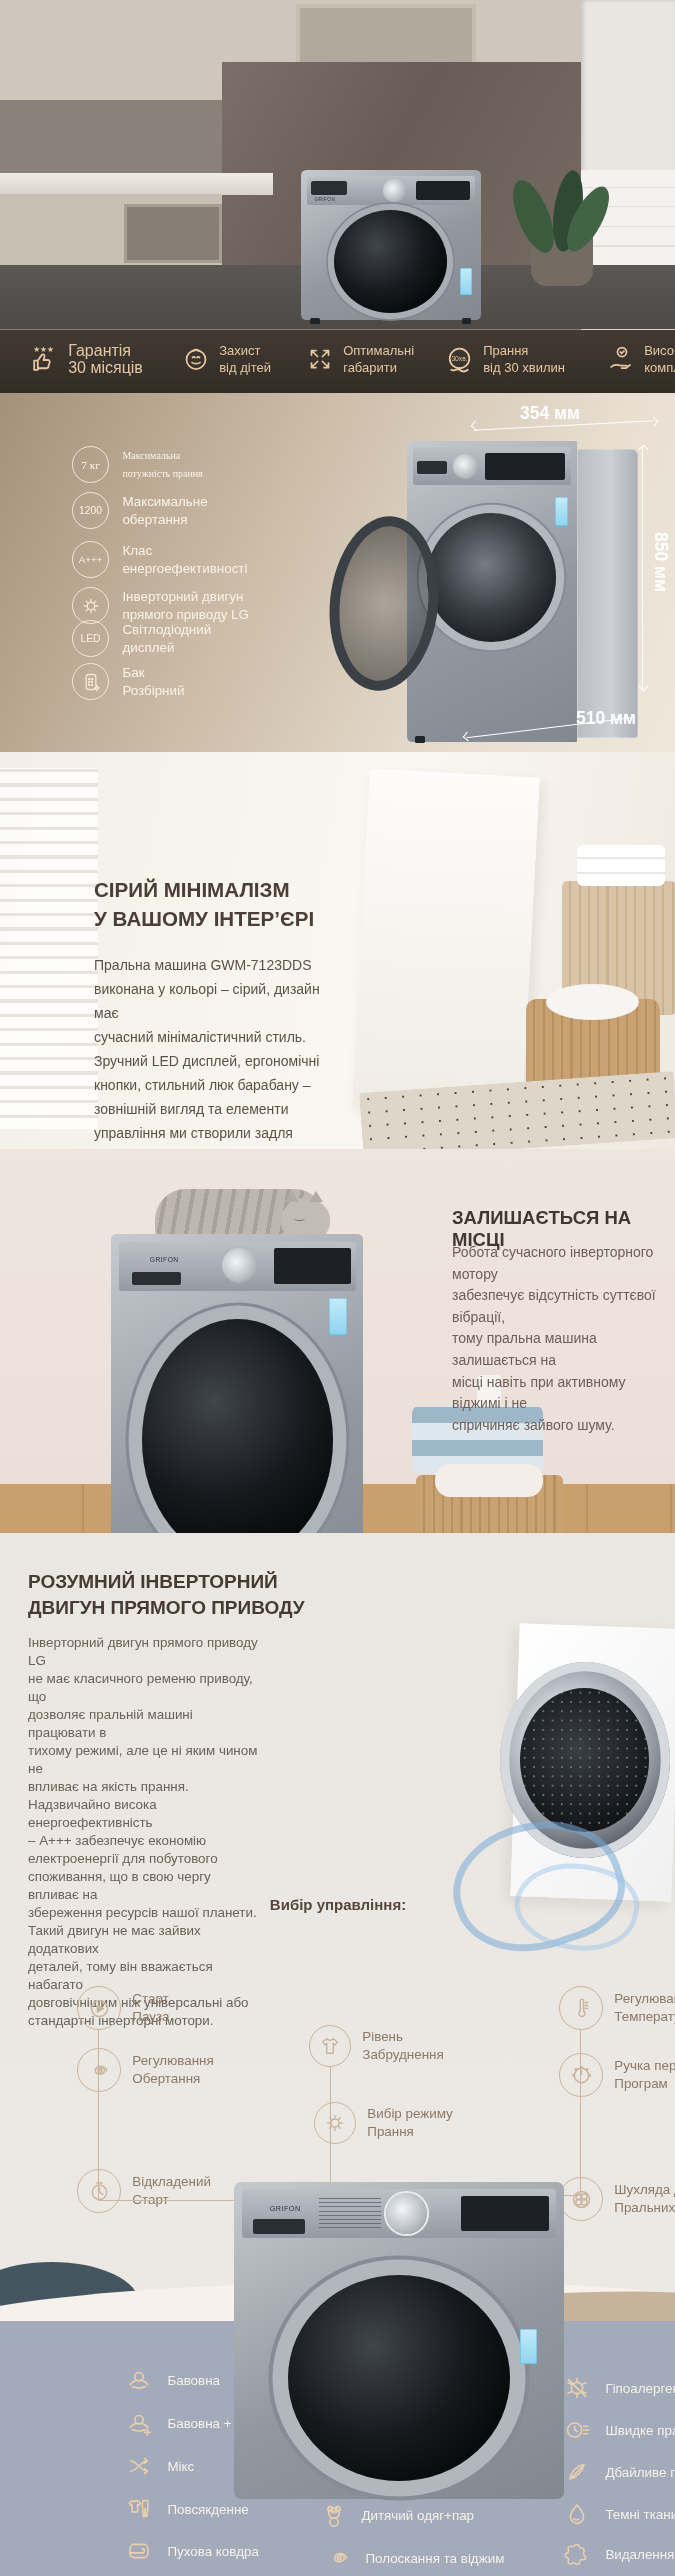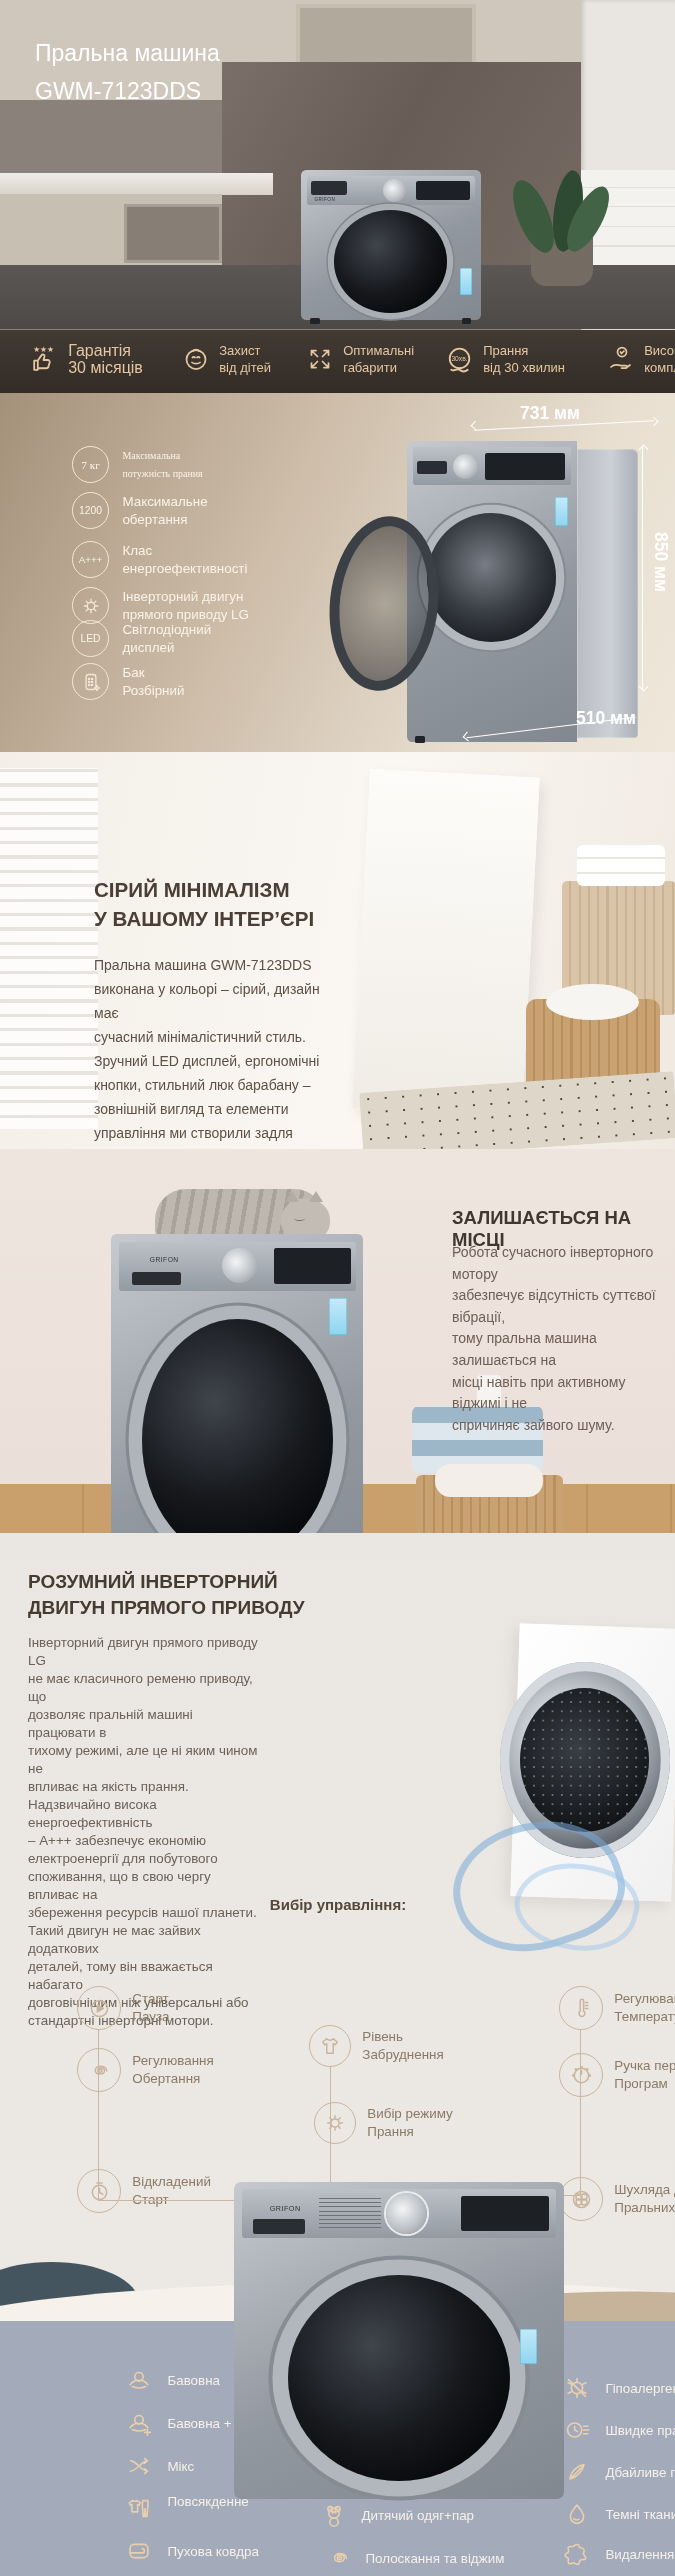--- a/index.html
+++ b/index.html
@@ -189,24 +189,20 @@
         <div class="abs" style="left:7.2px;top:20.6px;font-size:4.6px;color:#2e3237;letter-spacing:0.5px;">GRIFON</div>
         <div class="abs mknob" style="left:76px;top:3.1px;width:23px;height:23px;"></div>
         <div class="abs mdisplay" style="left:109px;top:4.6px;width:54px;height:19.6px;"></div>
       </div>
       <div class="abs mdoor" style="left:33px;top:40px;width:113px;height:103px;box-shadow:0 0 0 6.2px #a9aeb5,0 0 0 7.7px #81868e;"></div>
       <div class="abs sticker" style="left:159px;top:98px;width:12.4px;height:27px;"></div>
       <div class="abs" style="left:9.3px;top:148px;width:9.3px;height:6.2px;background:#202327;border-radius:1.5px;"></div>
       <div class="abs" style="left:161px;top:148px;width:9.3px;height:6.2px;background:#202327;border-radius:1.5px;"></div>
     </div>
 
-    <div class="abs" style="left:35px;top:40px;color:#fff;">
-      <div style="font-size:23px;font-weight:400;">Пральна машина</div>
-      <div style="font-size:23px;font-weight:400;margin-top:11.3px;">GWM-7123DDS</div>
-    </div>
   </section>
 
   <section class="abs" style="left:0;top:330px;width:676px;height:63px;background:linear-gradient(#423a33,#332c26);color:#e4c7a1;">
     <div class="abs" style="left:28px;top:12.4px;display:flex;align-items:center;gap:7.2px;">
       <svg class="ic" width="33" height="33" viewBox="0 0 64 64" color="#e4c7a1">
           <use href="#sym-thumb"></use>
         </svg>
       <div style="font-size:16px;line-height:17px;">
           <div>Гарантія</div>
           <div>30 місяців</div>
@@ -319,21 +315,21 @@
         <div class="abs mdisplay" style="left:72px;top:6.2px;width:80px;height:27px;"></div>
       </div>
       <div class="abs mdoor" style="left:19.6px;top:72px;width:129px;height:129px;box-shadow:0 0 0 8.2px #b3b8bf,0 0 0 10.3px #868c94;background:radial-gradient(circle at 45% 40%,#777d85 0%,#3a3f45 45%,#191b1f 80%);"></div>
       <div class="abs sticker" style="left:148px;top:56px;width:13.4px;height:29px;"></div>
       <div class="abs" style="left:8.2px;top:295px;width:10.3px;height:7.2px;background:#202327;border-radius:1.5px;"></div>
     </div>
     <div class="abs" style="left:577px;top:56px;width:61px;height:289px;background:linear-gradient(90deg,#b9bdc3,#cdd1d6 55%,#aaafb6);border-radius:0 6.2px 4.1px 0;box-shadow:inset 0 0 0 1px rgba(255,255,255,.25);"></div>
 
     <div class="abs" style="left:330px;top:123px;width:88px;height:155px;border-radius:50%;border:10.3px solid #3b4046;background:radial-gradient(circle at 50% 50%,rgba(40,44,49,.25),rgba(20,22,25,.55));transform:rotate(6deg);"></div>
 
-    <div class="abs" style="left:520px;top:10.3px;font-size:17.5px;color:#fff;font-weight:bold;">731 мм</div>
+    <div class="abs" style="left:520px;top:10.3px;font-size:17.5px;color:#fff;font-weight:bold;">354 мм</div>
     <div class="abs" style="left:474px;top:32px;width:180px;height:1px;background:#fff;transform:rotate(-3deg);"></div>
     <div class="abs" style="left:472px;top:29px;width:6.2px;height:6.2px;border-left:1px solid #fff;border-bottom:1px solid #fff;transform:rotate(42deg);"></div>
     <div class="abs" style="left:650px;top:25px;width:6.2px;height:6.2px;border-right:1px solid #fff;border-top:1px solid #fff;transform:rotate(42deg);"></div>
     <div class="abs" style="left:650px;top:139px;font-size:17.5px;color:#fff;font-weight:bold;writing-mode:vertical-rl;">850 мм</div>
     <div class="abs" style="left:642px;top:54px;width:1px;height:242px;background:#fff;"></div>
     <div class="abs" style="left:640px;top:53px;width:6.2px;height:6.2px;border-left:1px solid #fff;border-top:1px solid #fff;transform:rotate(45deg);"></div>
     <div class="abs" style="left:640px;top:290px;width:6.2px;height:6.2px;border-right:1px solid #fff;border-bottom:1px solid #fff;transform:rotate(45deg);"></div>
     <div class="abs" style="left:466px;top:334px;width:170px;height:1px;background:#fff;transform:rotate(-7deg);"></div>
     <div class="abs" style="left:464px;top:340px;width:6.2px;height:6.2px;border-left:1px solid #fff;border-bottom:1px solid #fff;transform:rotate(38deg);"></div>
     <div class="abs" style="left:576px;top:315px;font-size:17.5px;color:#fff;font-weight:bold;">510 мм</div>
@@ -540,21 +536,21 @@
           <path d="M50 46v12M44 52h12" fill="none" stroke="currentColor" stroke-width="3.5"></path>
         </svg>
       <span style="font-size:13.4px;">Бавовна +</span>
     </div>
     <div class="abs" style="left:124px;top:130px;display:flex;align-items:center;gap:13.4px;">
       <svg class="ic" width="30" height="30" viewBox="0 0 64 64" color="#eacfad">
           <use href="#sym-mix"></use>
         </svg>
       <span style="font-size:13.4px;">Мікс</span>
     </div>
-    <div class="abs" style="left:124px;top:173px;display:flex;gap:13.4px;">
+    <div class="abs" style="left:124px;top:173px;display:flex;align-items:center;gap:13.4px;">
       <svg class="ic" width="30" height="30" viewBox="0 0 64 64" color="#eacfad">
           <use href="#sym-clothes"></use>
         </svg>
       <span style="font-size:13.4px;">Повсякденне</span>
     </div>
     <div class="abs" style="left:124px;top:215px;display:flex;align-items:center;gap:13.4px;">
       <svg class="ic" width="30" height="30" viewBox="0 0 64 64" color="#eacfad">
           <use href="#sym-duvet"></use>
         </svg>
       <span style="font-size:13.4px;">Пухова ковдра</span>

